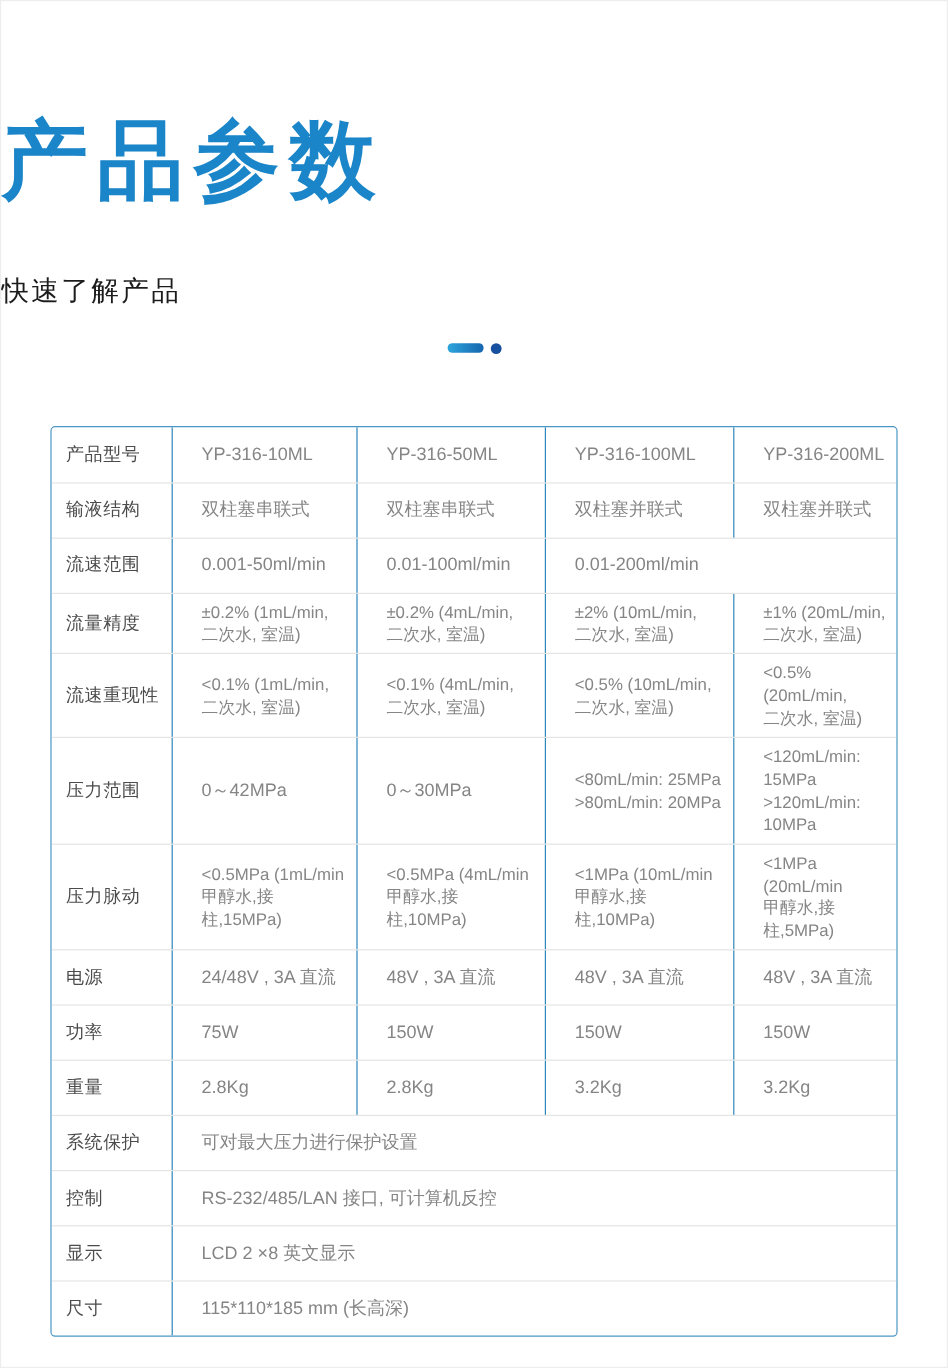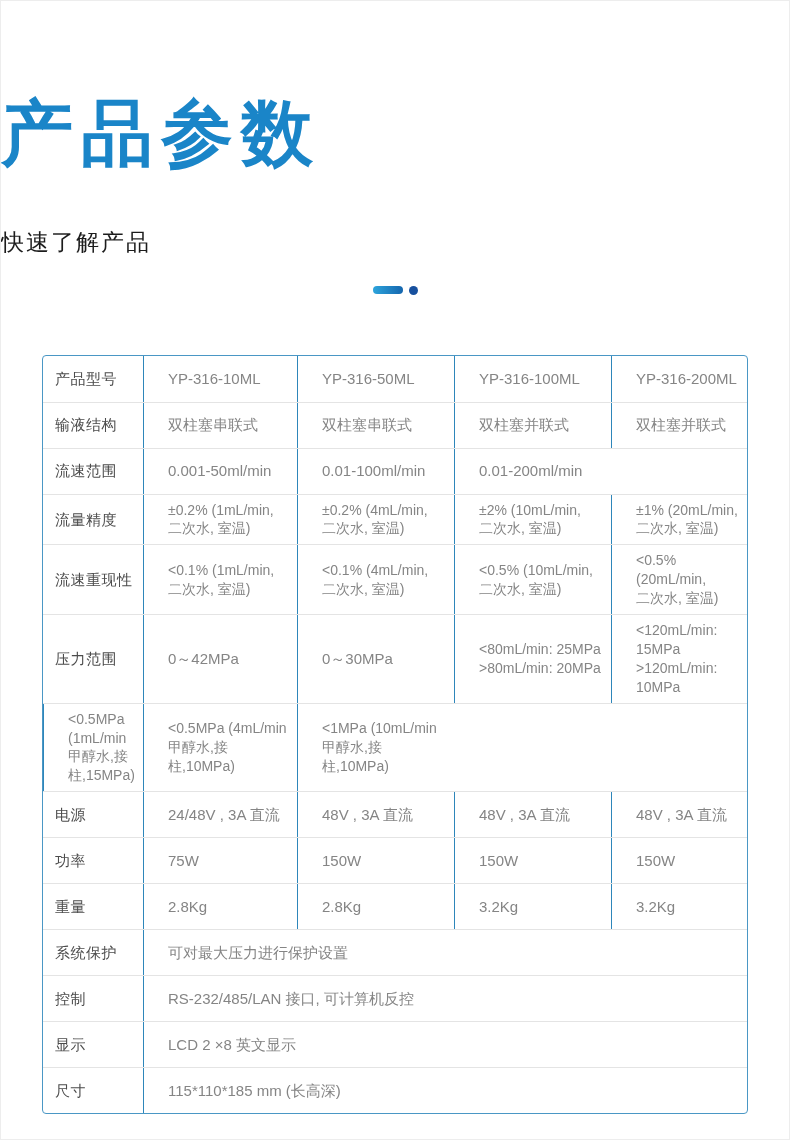--- a/index.html
+++ b/index.html
@@ -145,26 +145,29 @@
       <div class="cell label">压力范围</div>
       <div class="cell value">0～42MPa</div>
       <div class="cell value">0～30MPa</div>
       <div class="cell value small">&lt;80mL/min: 25MPa
 &gt;80mL/min: 20MPa</div>
       <div class="cell value small">&lt;120mL/min: 15MPa
 &gt;120mL/min: 10MPa</div>
     </div>
 
     <div class="row">
+      <div class="cell label">压力脉动</div>
       <div class="cell value small">&lt;0.5MPa (1mL/min
 甲醇水,接柱,15MPa)</div>
       <div class="cell value small">&lt;0.5MPa (4mL/min
 甲醇水,接柱,10MPa)</div>
       <div class="cell value small">&lt;1MPa (10mL/min
 甲醇水,接柱,10MPa)</div>
+      <div class="cell value small">&lt;1MPa (20mL/min
+甲醇水,接柱,5MPa)</div>
     </div>
 
     <div class="row">
       <div class="cell label">电源</div>
       <div class="cell value">24/48V , 3A 直流</div>
       <div class="cell value">48V , 3A 直流</div>
       <div class="cell value">48V , 3A 直流</div>
       <div class="cell value">48V , 3A 直流</div>
     </div>
 

